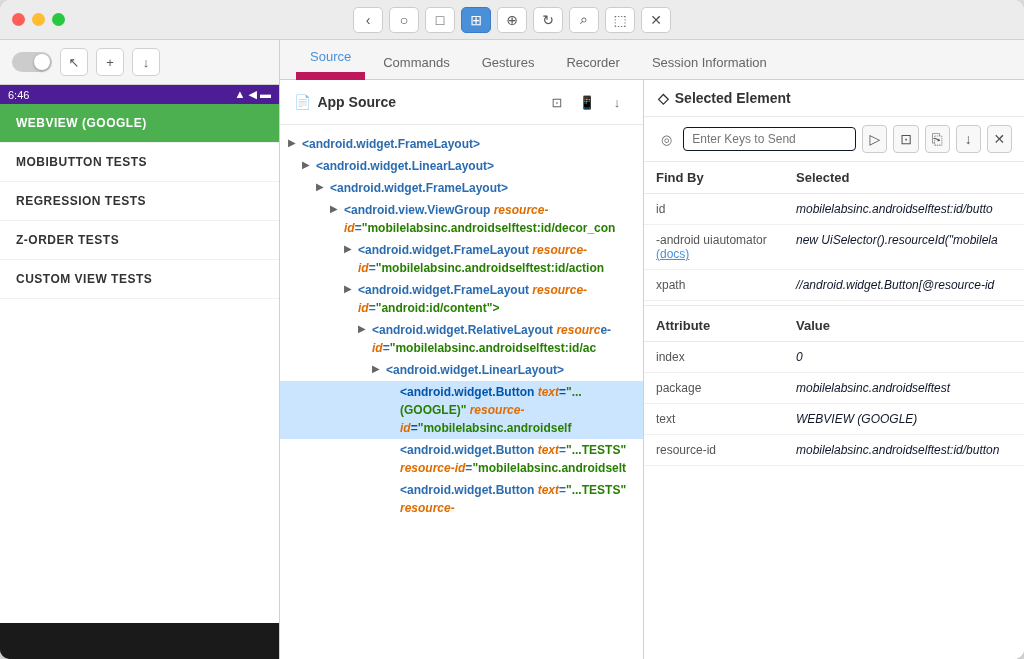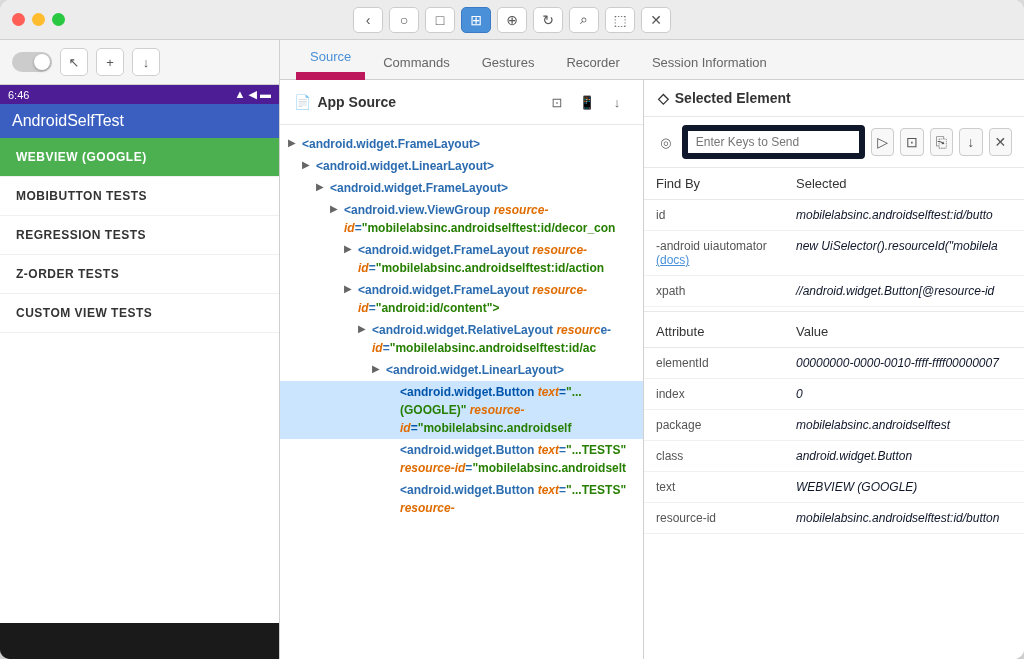--- a/index.html
+++ b/index.html
@@ -333,21 +333,21 @@
       display: flex;
       align-items: center;
       gap: 6px;
       padding: 8px 12px;
       border-bottom: 1px solid #e8e8e8;
       flex-shrink: 0;
     }
 
     .keys-input {
       flex: 1;
-      border: 6px solid #0f172a;
+      border: 1px solid #0f172a;
       border-radius: 4px;
       padding: 4px 8px;
       font-size: 12px;
       color: #999;
       outline: none;
     }
 
     .icon-btn {
       width: 28px;
       height: 28px;
@@ -365,21 +365,21 @@
     .selector-table {
       width: 100%;
       border-collapse: collapse;
       font-size: 12px;
     }
 
     .selector-table th {
       text-align: left;
       padding: 8px 12px;
       background: white;
-      font-weight: 400;
+      font-weight: 700;
       color: #333;
       border-bottom: 1px solid #e8e8e8;
       font-size: 13px;
     }
 
     .selector-table td {
       padding: 8px 12px;
       border-bottom: 1px solid #f0f0f0;
       vertical-align: top;
     }
@@ -459,21 +459,20 @@
         <div class="toggle-switch"></div>
         <div class="lp-icon-btn">↖</div>
         <div class="lp-icon-btn">+</div>
         <div class="lp-icon-btn">↓</div>
       </div>
       <div class="device-screen">
         <div class="device-status-bar">
           <span>6:46</span>
           <span>▲ ◀ ▬</span>
         </div>
-        <div class="device-app-title">AndroidSelfTest</div>
         <div class="device-content">
           <div class="device-menu-item active">WEBVIEW (GOOGLE)</div>
           <div class="device-menu-item">MOBIBUTTON TESTS</div>
           <div class="device-menu-item">REGRESSION TESTS</div>
           <div class="device-menu-item">Z-ORDER TESTS</div>
           <div class="device-menu-item">CUSTOM VIEW TESTS</div>
         </div>
         <div class="device-bottom-bar"></div>
       </div>
     </div>
@@ -620,34 +619,26 @@
 
             <table class="selector-table">
               <thead>
                 <tr>
                   <th>Attribute</th>
                   <th>Value</th>
                 </tr>
               </thead>
               <tbody>
                 <tr>
-                  <td>elementId</td>
-                  <td>00000000-0000-0010-ffff-ffff00000007</td>
-                </tr>
-                <tr>
                   <td>index</td>
                   <td>0</td>
                 </tr>
                 <tr>
                   <td>package</td>
                   <td>mobilelabsinc.androidselftest</td>
-                </tr>
-                <tr>
-                  <td>class</td>
-                  <td>android.widget.Button</td>
                 </tr>
                 <tr>
                   <td>text</td>
                   <td>WEBVIEW (GOOGLE)</td>
                 </tr>
                 <tr>
                   <td>resource-id</td>
                   <td>mobilelabsinc.androidselftest:id/button</td>
                 </tr>
               </tbody>

